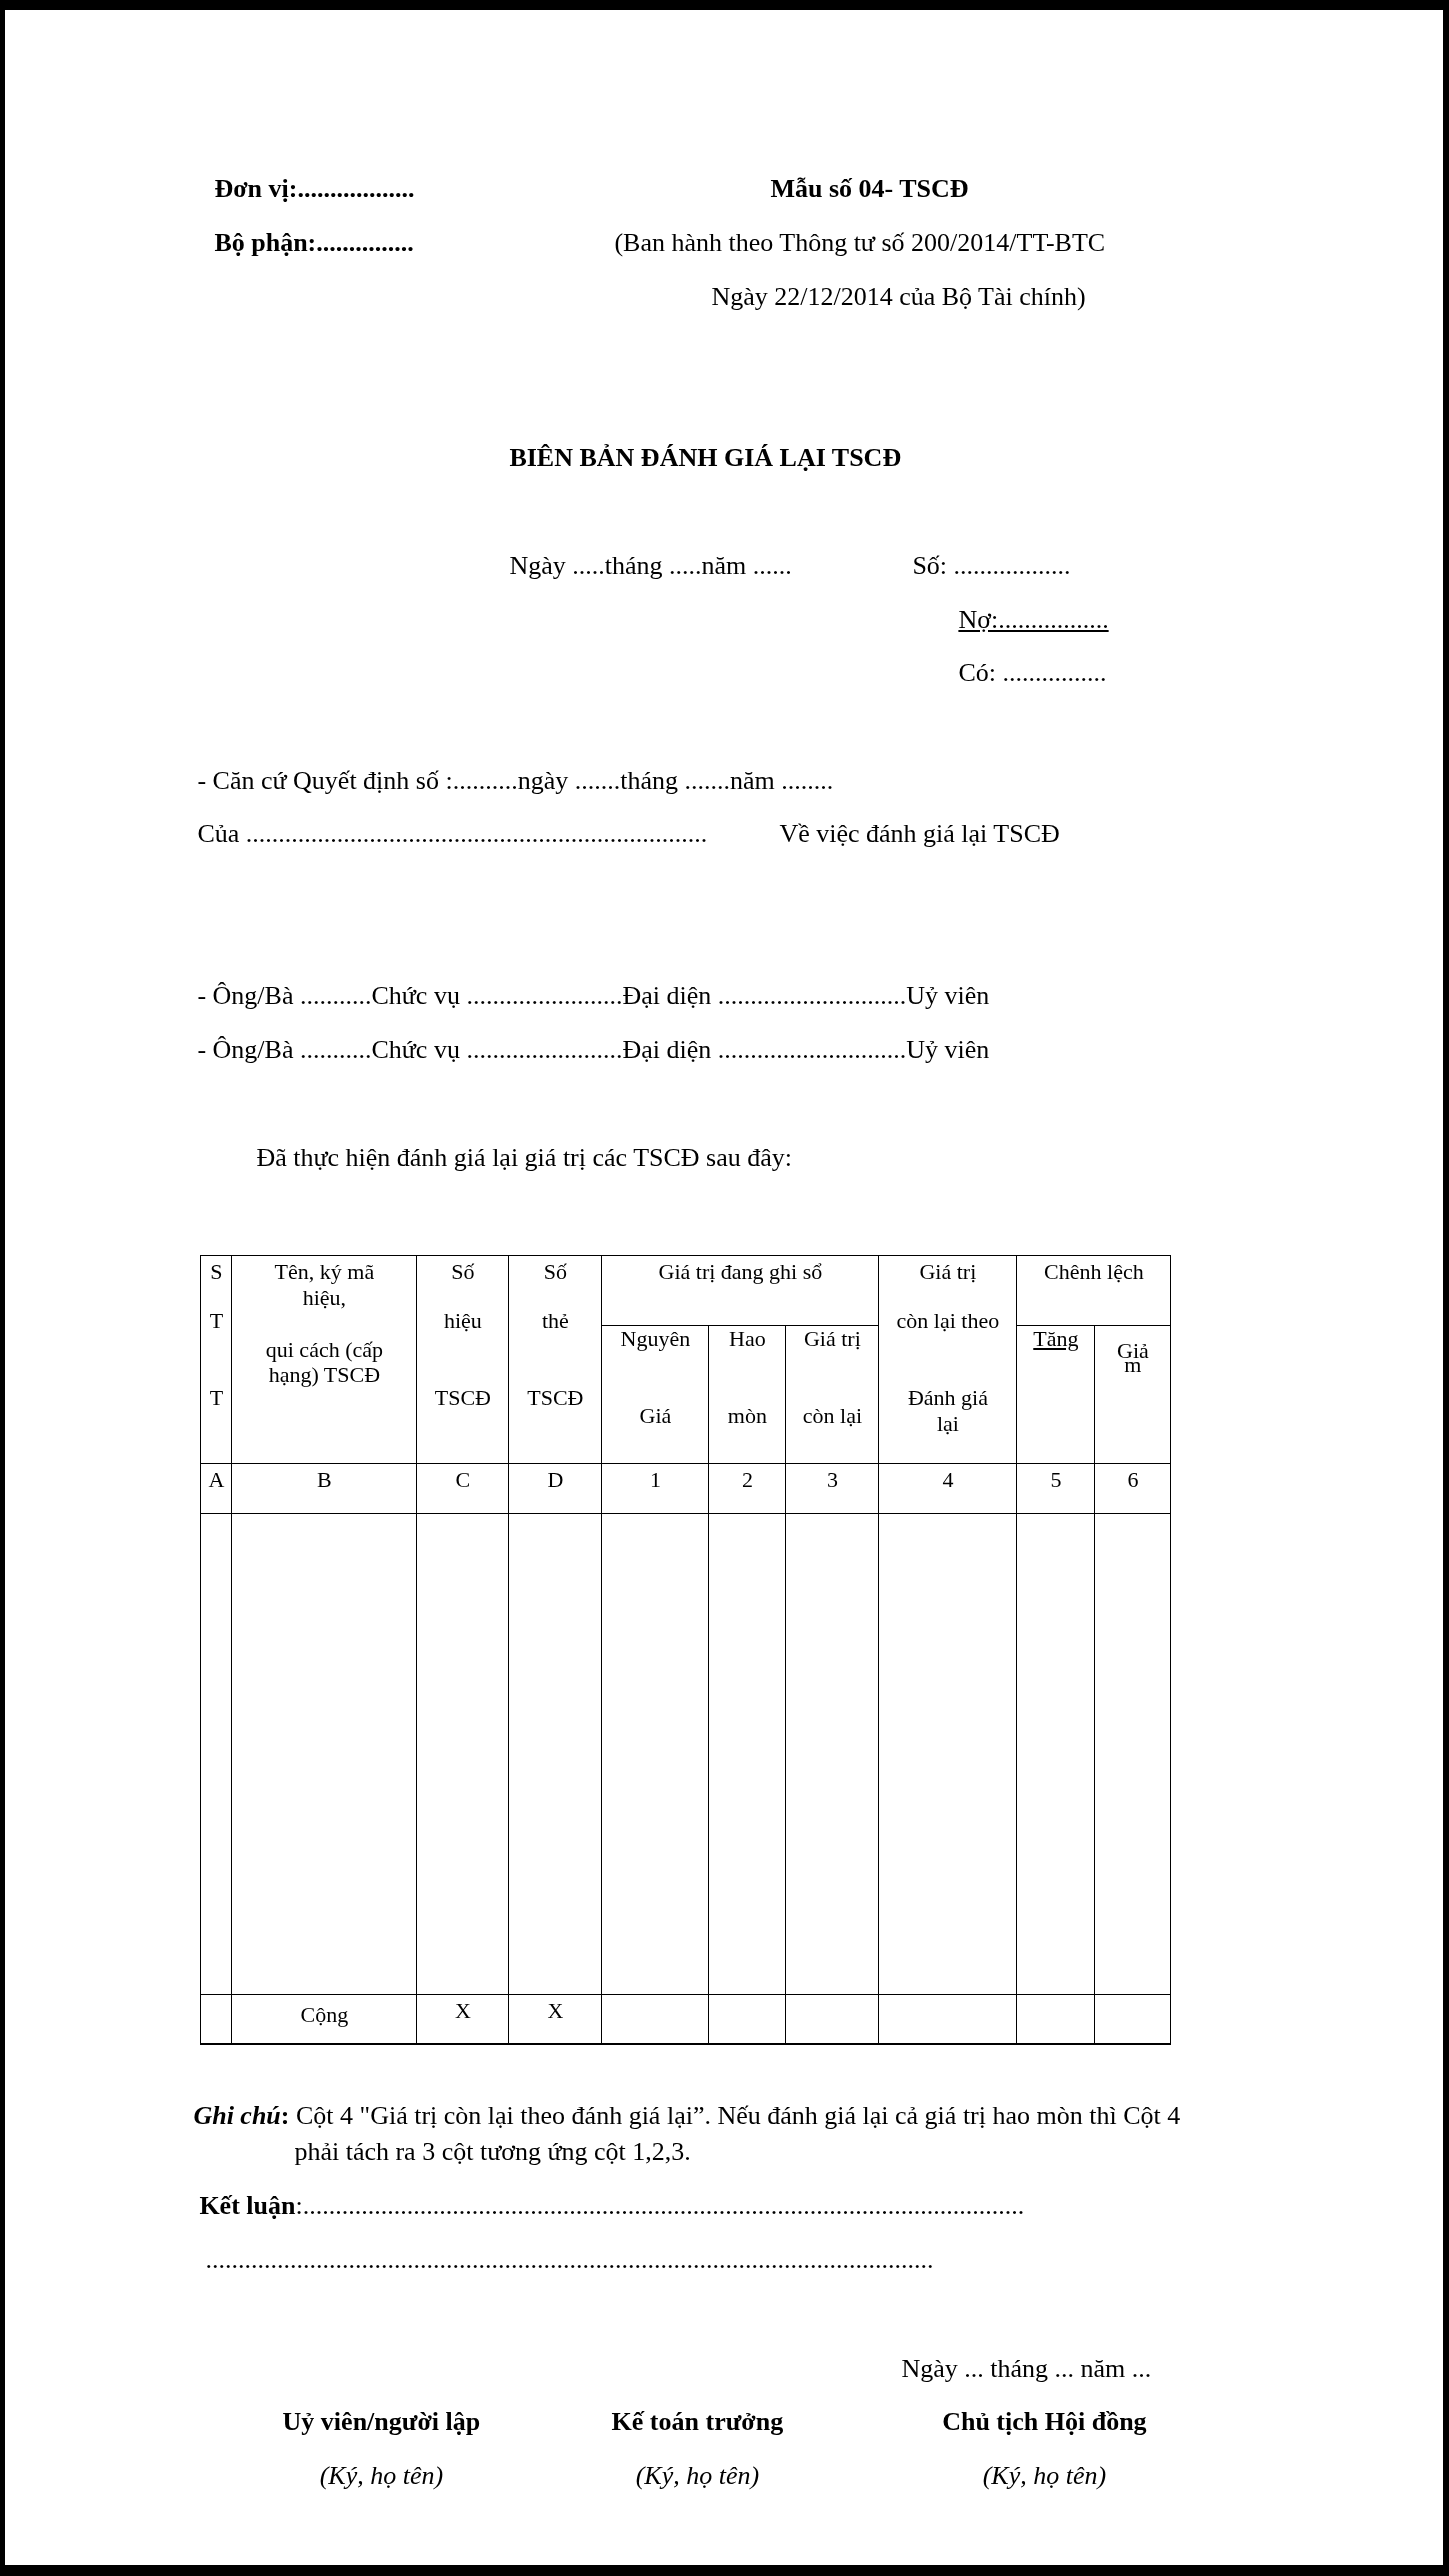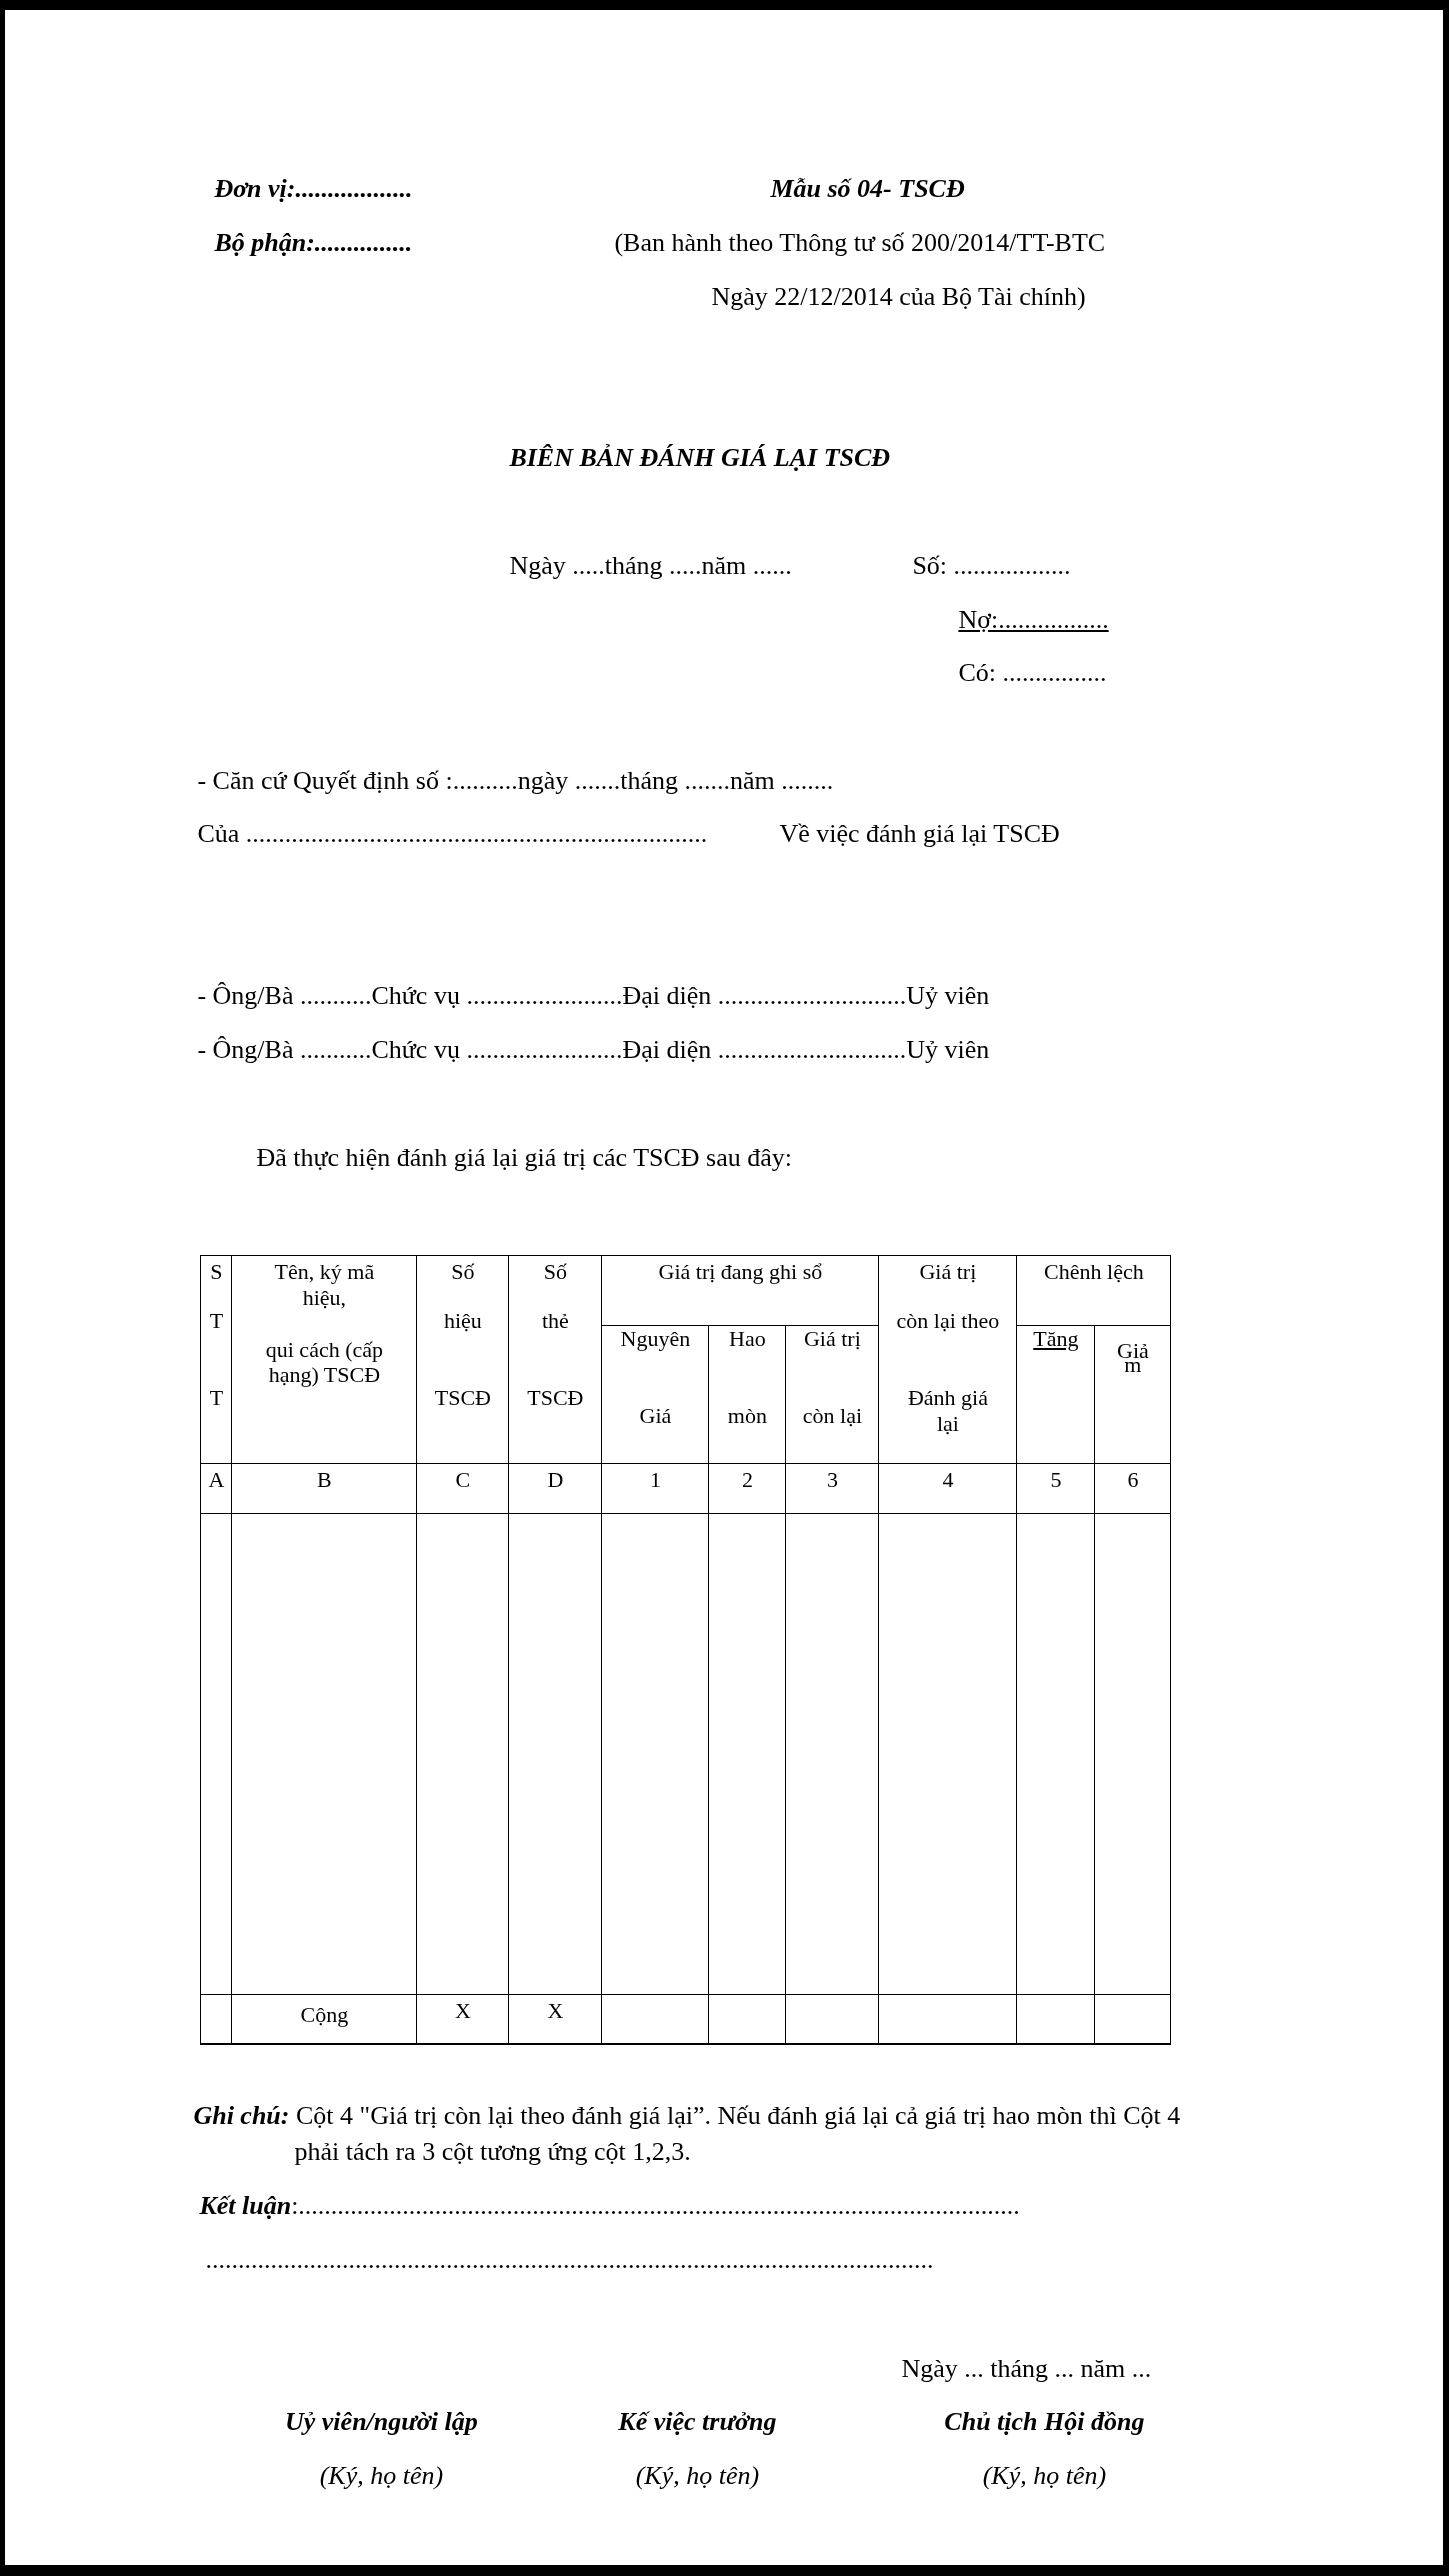--- a/index.html
+++ b/index.html
@@ -7,21 +7,21 @@
     width: 1449px; height: 2576px; background: #000000;
     position: relative; overflow: hidden;
     font-family: "Liberation Serif", "DejaVu Serif", serif;
     color: #000;
   }
   .page {
     position: absolute; left: 5.4px; top: 9.7px; width: 1438px; height: 2555px;
     background: #ffffff;
   }
   .t { position: absolute; white-space: nowrap; font-size: 26px; line-height: 1; }
-  .b { font-weight: bold; font-style: italic; }
+  .b { font-weight: bold; }
   .i { font-style: italic; }
   .c { text-align: center; }
 
   
   .tbl { position: absolute; left: 195px; top: 1245px; border-collapse: collapse; table-layout: fixed; }
   .tbl td {
     border: 1.6px solid #000; padding: 0; vertical-align: top; text-align: center;
     font-size: 22px; line-height: 1.2; overflow: hidden;
   }
   .hdr-cell { position: relative; }
@@ -172,20 +172,20 @@
   <div class="t" style="left:194px;top:2183px;">
     <span class="b">Kết luận</span><span>:...............................................................................................................</span>
   </div>
   <div class="t" style="left:200px;top:2237px;">................................................................................................................</div>
 
   <div class="t" style="left:896px;top:2346px;">Ngày ... tháng ... năm ...</div>
 
   <div class="t b c" style="left:215px;top:2399px;width:322px;">Uỷ viên/người lập</div>
   <div class="t i c" style="left:215px;top:2453px;width:322px;">(Ký, họ tên)</div>
 
-  <div class="t b c" style="left:531px;top:2399px;width:322px;">Kế việc trưởng</div>
+  <div class="t b c" style="left:531px;top:2399px;width:322px;">Kế toán trưởng</div>
   <div class="t i c" style="left:531px;top:2453px;width:322px;">(Ký, họ tên)</div>
 
   <div class="t b c" style="left:878px;top:2399px;width:322px;">Chủ tịch Hội đồng</div>
   <div class="t i c" style="left:878px;top:2453px;width:322px;">(Ký, họ tên)</div>
 
 </div>
 
 
 </body></html>

